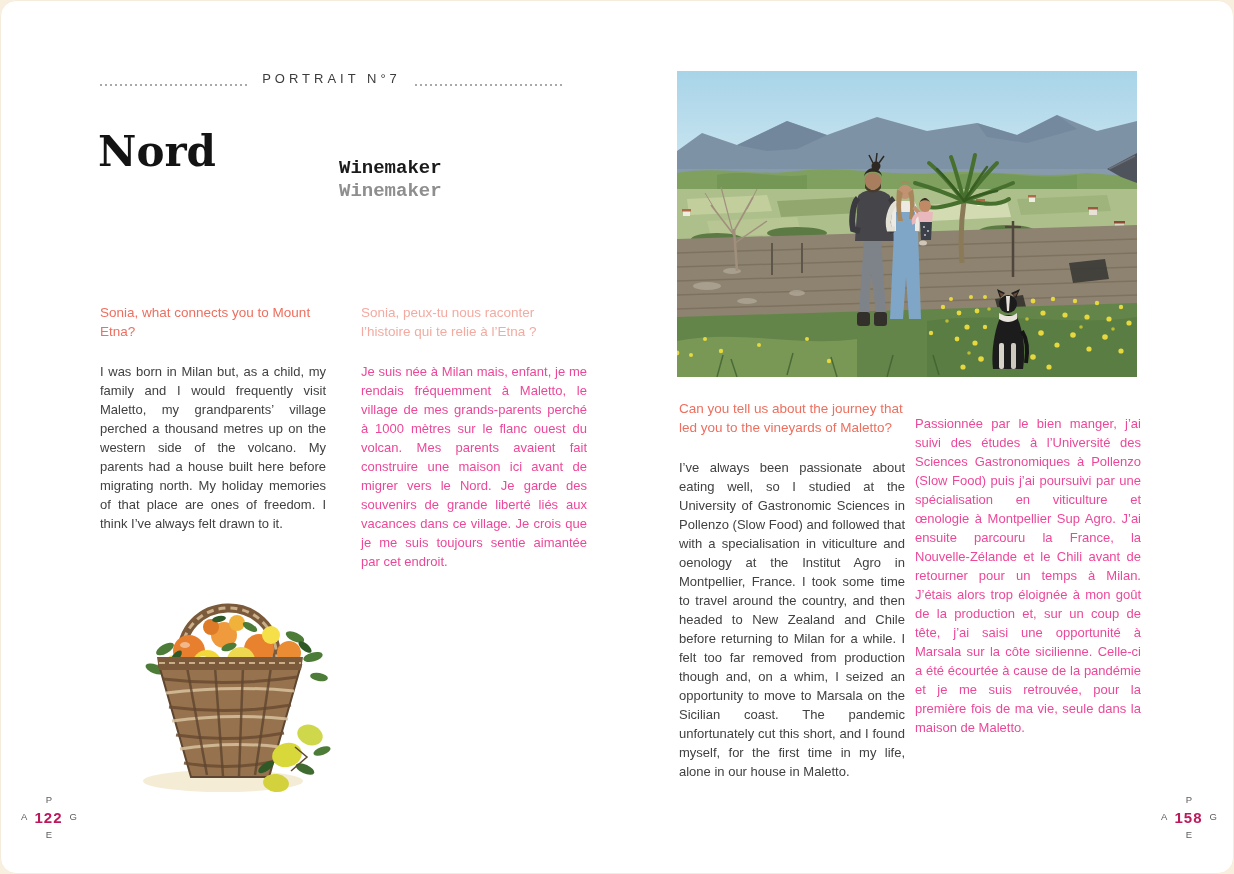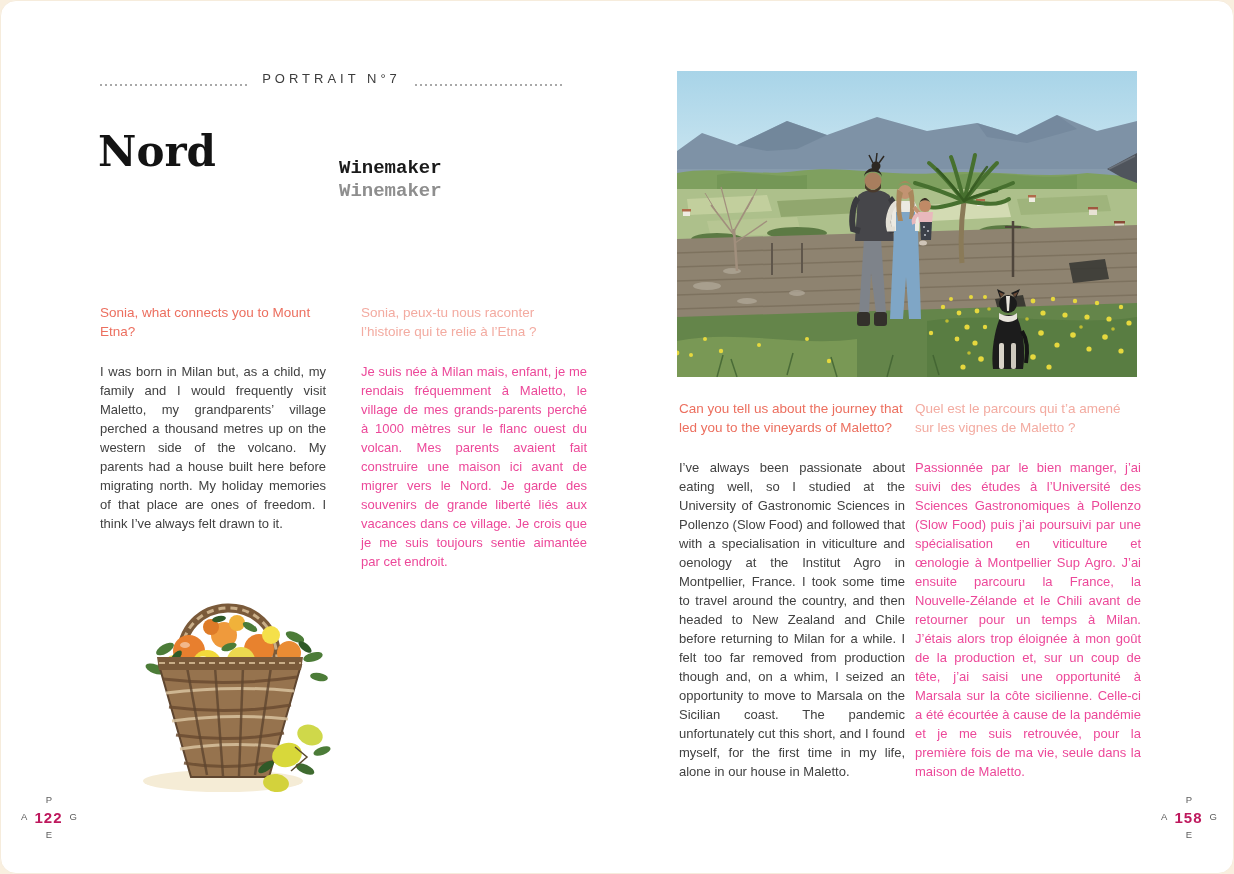--- a/index.html
+++ b/index.html
@@ -383,21 +383,20 @@
       </g>
     </svg>
   </div>
 
   <div class="col" style="left:678px;top:398px;">
     <p class="question q-en">Can you tell us about the journey that led you to the vineyards of Maletto?</p>
     <p class="answer a-en">I’ve always been passionate about eating well, so I studied at the University of Gastronomic Sciences in Pollenzo (Slow Food) and followed that with a specialisation in viticulture and oenology at the Institut Agro in Montpellier, France. I took some time to travel around the country, and then headed to New Zealand and Chile before returning to Milan for a while. I felt too far removed from production though and, on a whim, I seized an opportunity to move to Marsala on the Sicilian coast. The pandemic unfortunately cut this short, and I found myself, for the first time in my life, alone in our house in Maletto.</p>
   </div>
 
   <div class="col" style="left:914px;top:398px;">
-    <p class="question q-fr">Quel est le parcours qui t’a amené sur les vignes de Maletto ?</p>
     <p class="answer a-fr">Passionnée par le bien manger, j’ai suivi des études à l’Université des Sciences Gastronomiques à Pollenzo (Slow Food) puis j’ai poursuivi par une spécialisation en viticulture et œnologie à Montpellier Sup Agro. J’ai ensuite parcouru la France, la Nouvelle-Zélande et le Chili avant de retourner pour un temps à Milan. J’étais alors trop éloignée à mon goût de la production et, sur un coup de tête, j’ai saisi une opportunité à Marsala sur la côte sicilienne. Celle-ci a été écourtée à cause de la pandémie et je me suis retrouvée, pour la première fois de ma vie, seule dans la maison de Maletto.</p>
   </div>
 
   <div class="pagenum pn-right">
     <div class="row">
         <span class="letter">P</span>
       </div>
     <div class="row">
       <span class="letter">A</span>
       <span class="num">158</span>

